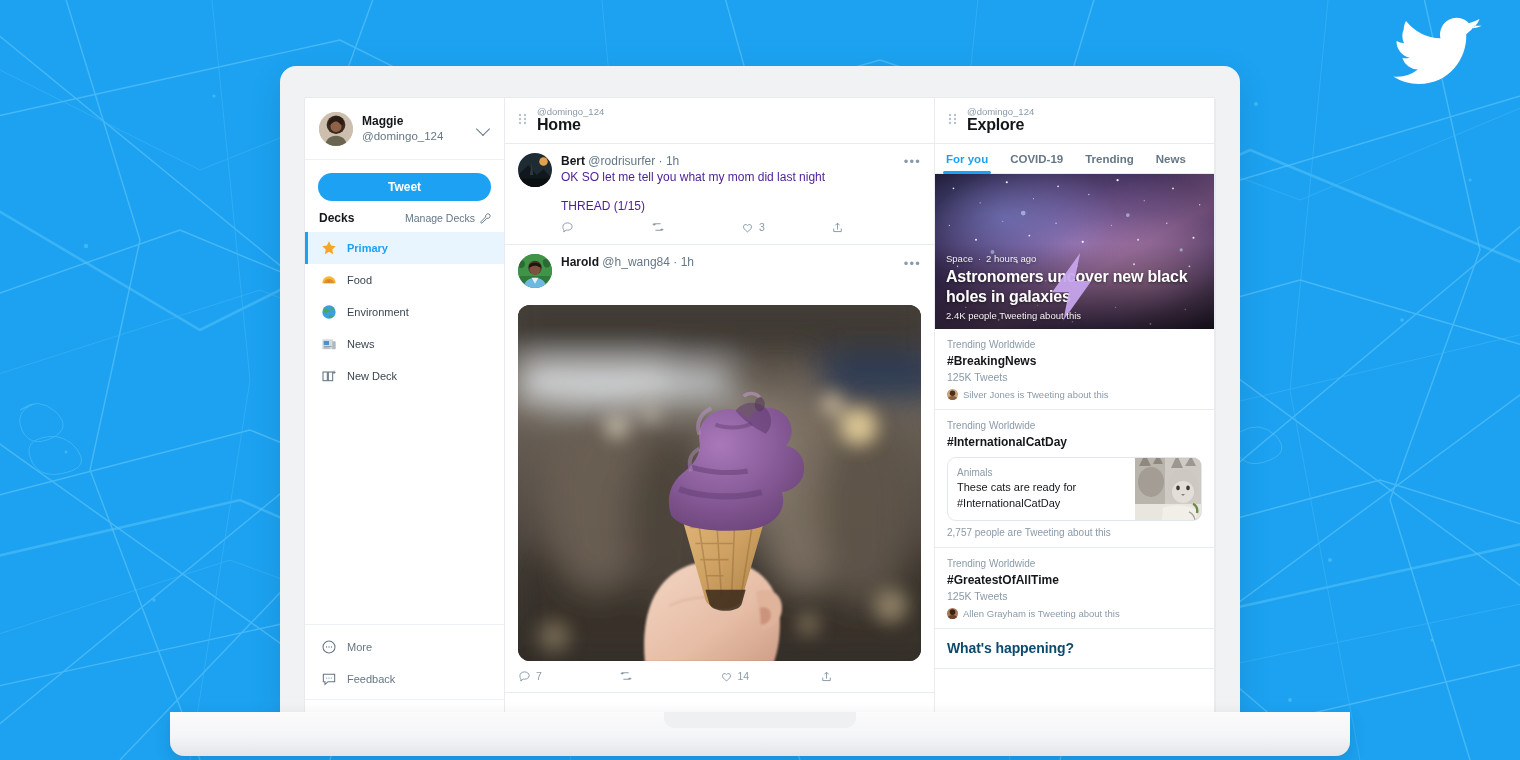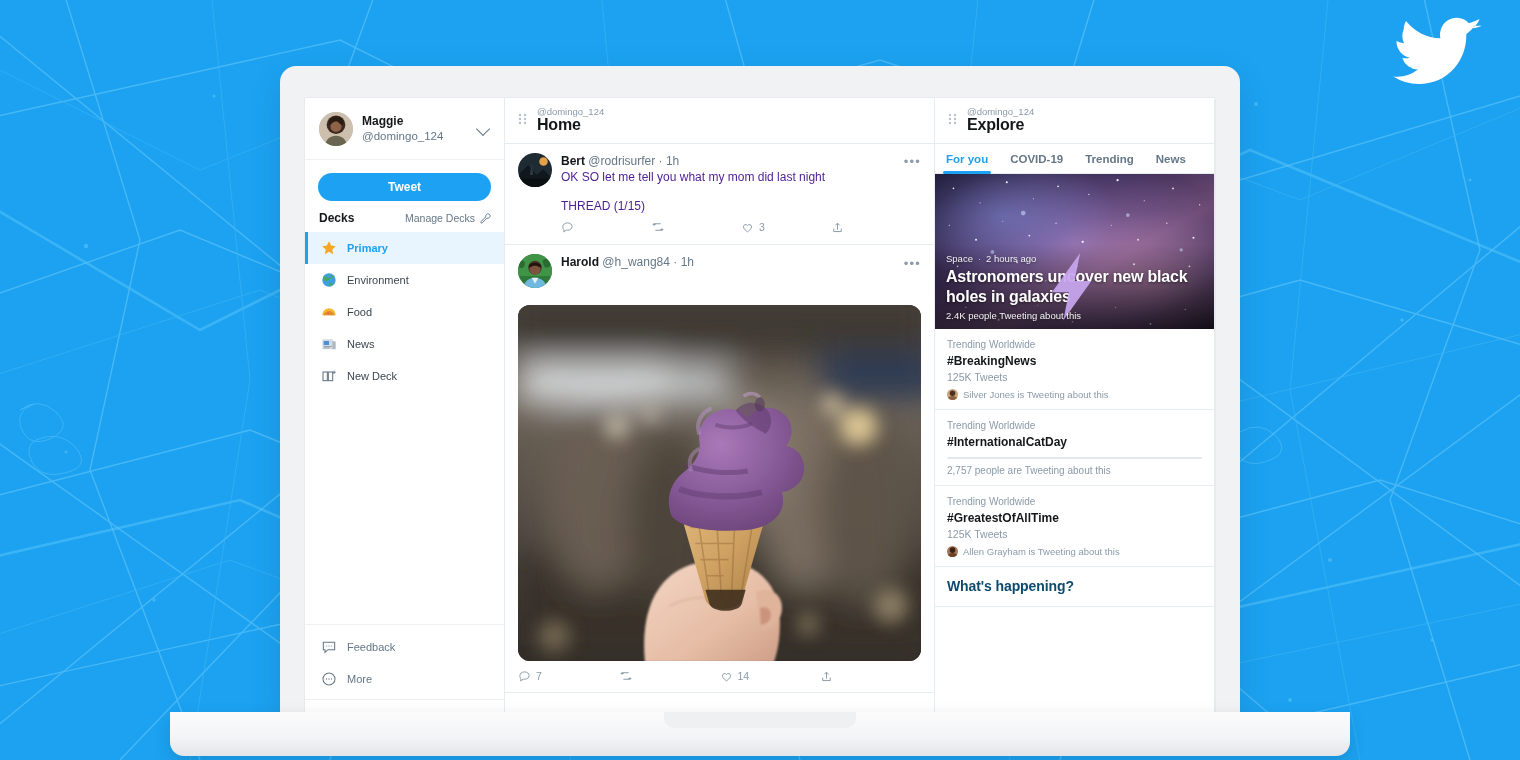--- a/index.html
+++ b/index.html
@@ -356,37 +356,37 @@
           <svg viewBox="0 0 24 24">
               <path fill="#f5a623" d="M12 1.8l3.1 6.6 7 .9-5.2 4.9 1.4 7.1-6.3-3.5-6.3 3.5 1.4-7.1L1.9 9.3l7-.9z"></path>
             </svg>
         </span>
         <span>Primary</span>
       </div>
 
       <div class="deck">
         <span class="deck-ico">
           <svg viewBox="0 0 24 24">
-            <circle cx="12" cy="12" r="10" fill="#3b9fe0"></circle>
-            <path fill="#4aa85a" d="M5 7c2-1 4 0 5 1s3 0 4 1-1 3-3 3-2 2-4 2-3-3-3-5 .4-1.7 1-2zM15 4c2 .5 4 2 5 4-1 1-3 1-4 0s-2-3-1-4zM13 17c2-1 4 0 5 2-2 1.5-4 2-6 1-.5-1.3.2-2.5 1-3z"></path>
-          </svg>
-        </span>
-        <span>Environment</span>
-      </div>
-
-      <div class="deck">
-        <span class="deck-ico">
-          <svg viewBox="0 0 24 24">
             <path fill="#f7b733" d="M2 17c0-6 4.6-10.5 10-10.5S22 11 22 17z"></path>
             <path fill="#e8892c" d="M4 17c.6-3.4 3.9-6.4 8-6.4s7.4 3 8 6.4z"></path>
             <path fill="#7bbf4a" d="M5.4 15.4c1.6-.6 3.3-.4 4.6.5-1.5.3-3.1.1-4.6-.5zM13.6 15.2c1.5-.8 3.3-.9 4.8-.3-1.5.8-3.2 1-4.8.3z"></path>
             <path fill="#d94f3d" d="M9.2 13.6c1.1-.5 2.6-.5 3.8.1-1.2.6-2.7.6-3.8-.1z"></path>
           </svg>
         </span>
         <span>Food</span>
+      </div>
+
+      <div class="deck">
+        <span class="deck-ico">
+          <svg viewBox="0 0 24 24">
+            <circle cx="12" cy="12" r="10" fill="#3b9fe0"></circle>
+            <path fill="#4aa85a" d="M5 7c2-1 4 0 5 1s3 0 4 1-1 3-3 3-2 2-4 2-3-3-3-5 .4-1.7 1-2zM15 4c2 .5 4 2 5 4-1 1-3 1-4 0s-2-3-1-4zM13 17c2-1 4 0 5 2-2 1.5-4 2-6 1-.5-1.3.2-2.5 1-3z"></path>
+          </svg>
+        </span>
+        <span>Environment</span>
       </div>
 
       <div class="deck">
         <span class="deck-ico">
           <svg viewBox="0 0 24 24">
             <rect x="2" y="5" width="16" height="15" rx="1" fill="#d4dbe0"></rect>
             <rect x="17" y="8" width="5" height="12" rx="1" fill="#aeb8c0"></rect>
             <rect x="4" y="7.5" width="8" height="6" fill="#4a90d9"></rect>
             <rect x="4" y="15" width="12" height="1.3" fill="#8e99a3"></rect>
             <rect x="4" y="17.3" width="9" height="1.3" fill="#8e99a3"></rect>
@@ -404,35 +404,35 @@
           </svg>
         </span>
         <span>New Deck</span>
       </div>
 
       <div class="side-spacer"></div>
 
       <div class="side-bottom">
         <div class="side-link">
           <svg width="16" height="16" viewBox="0 0 24 24" fill="none" stroke="#657786" stroke-width="1.6">
+            <circle cx="12" cy="12" r="9"></circle>
+              <circle cx="8.3" cy="12" r=".95" fill="#657786" stroke="none"></circle>
+              <circle cx="12" cy="12" r=".95" fill="#657786" stroke="none"></circle>
+              <circle cx="15.7" cy="12" r=".95" fill="#657786" stroke="none"></circle>
+          </svg>
+          <span>More</span>
+        </div>
+        <div class="side-link">
+          <svg width="16" height="16" viewBox="0 0 24 24" fill="none" stroke="#657786" stroke-width="1.6">
             <path d="M3.5 5h17v11h-10l-4.5 4v-4h-2.5z"></path>
               <circle cx="8.5" cy="10.5" r=".9" fill="#657786" stroke="none"></circle>
               <circle cx="12" cy="10.5" r=".9" fill="#657786" stroke="none"></circle>
               <circle cx="15.5" cy="10.5" r=".9" fill="#657786" stroke="none"></circle>
           </svg>
           <span>Feedback</span>
-        </div>
-        <div class="side-link">
-          <svg width="16" height="16" viewBox="0 0 24 24" fill="none" stroke="#657786" stroke-width="1.6">
-            <circle cx="12" cy="12" r="9"></circle>
-              <circle cx="8.3" cy="12" r=".95" fill="#657786" stroke="none"></circle>
-              <circle cx="12" cy="12" r=".95" fill="#657786" stroke="none"></circle>
-              <circle cx="15.7" cy="12" r=".95" fill="#657786" stroke="none"></circle>
-          </svg>
-          <span>More</span>
         </div>
       </div>
 
       <div class="side-foot">
         <span class="back-arrow">
           <svg viewBox="0 0 24 24" fill="none" stroke="#3b4650" stroke-width="2">
               <path d="M15 4 7 12l8 8"></path>
             </svg>
         </span>
         <div class="foot-brand">
@@ -796,20 +796,24 @@
                   </svg>
               </span>
               <span>Silver Jones is Tweeting about this</span>
             </div>
           </div>
 
           <div class="trend">
             <div class="trend-kicker">Trending Worldwide</div>
             <div class="trend-tag">#InternationalCatDay</div>
             <div class="card">
+              <div class="card-body">
+                <div class="card-kicker">Animals</div>
+                <div class="card-title">These cats are ready for #InternationalCatDay</div>
+              </div>
               <div class="card-img">
                 <svg viewBox="0 0 66 74" preserveAspectRatio="xMidYMid slice" aria-hidden="true">
                   <rect width="66" height="74" fill="#cfcbc4"></rect>
                   <rect y="52" width="66" height="22" fill="#e9e6e0"></rect>
                   <path d="M0 0h30v52H0z" fill="#b9b4ac"></path>
                   <g fill="#8e8880">
                     <path d="M4 14 L10 2 L16 14z"></path>
                       <path d="M18 12 L23 2 L28 12z"></path>
                   </g>
                   <ellipse cx="16" cy="30" rx="13" ry="15" fill="#a39d95"></ellipse>

